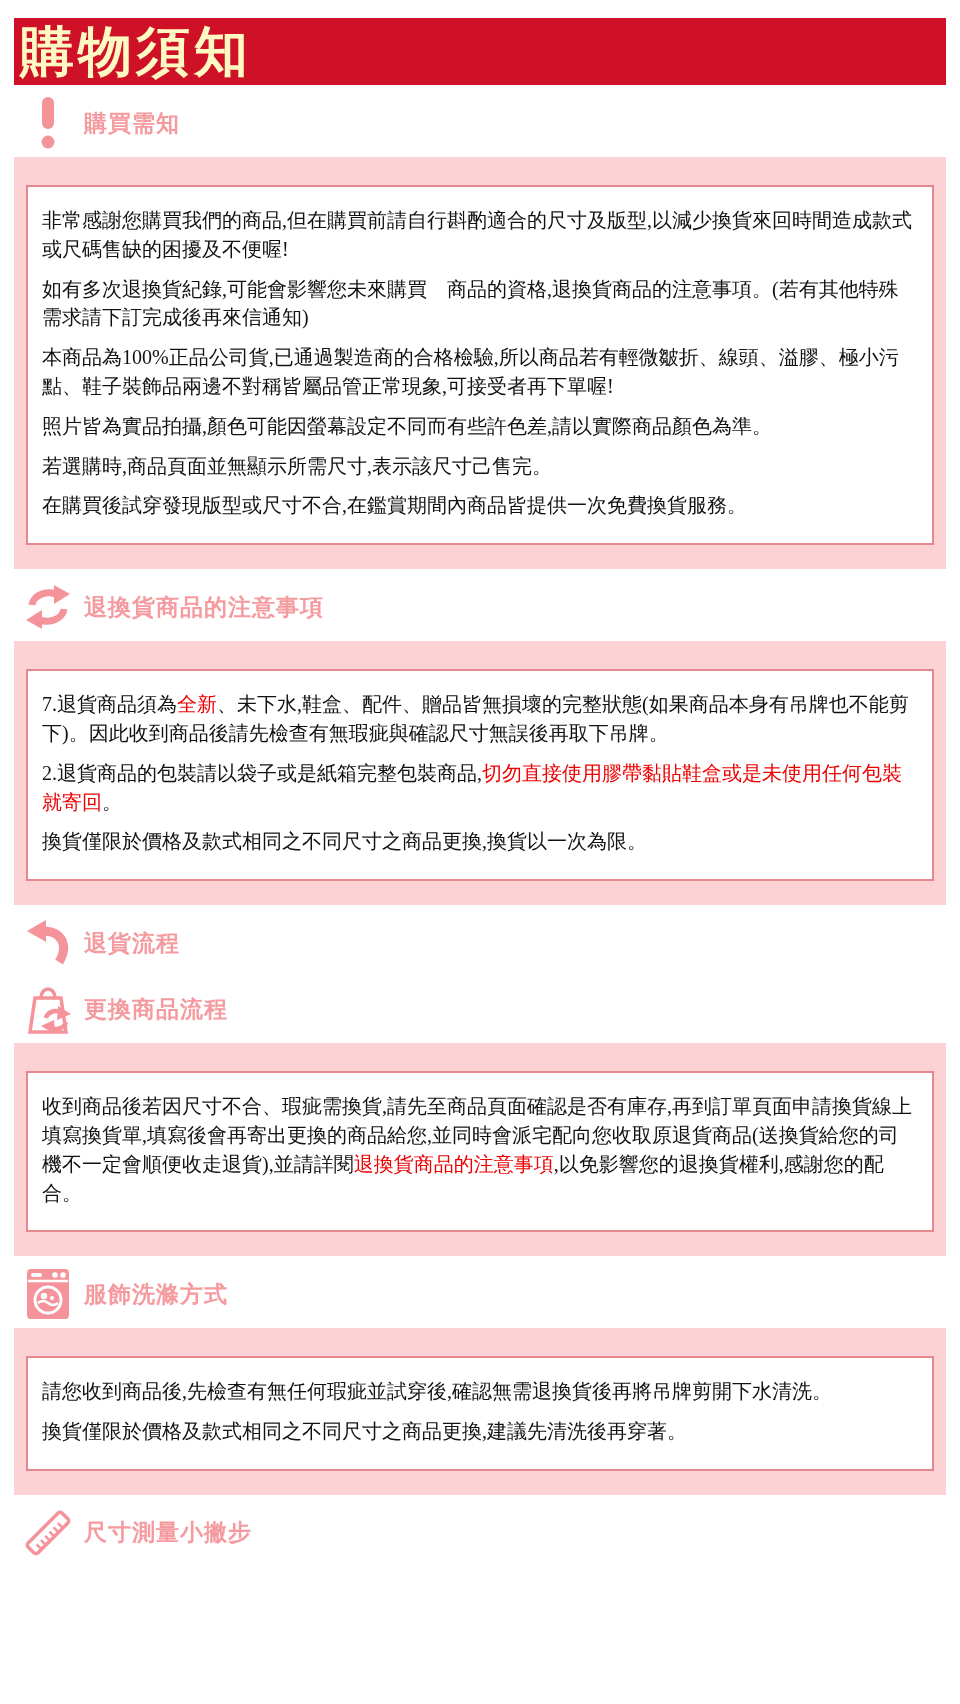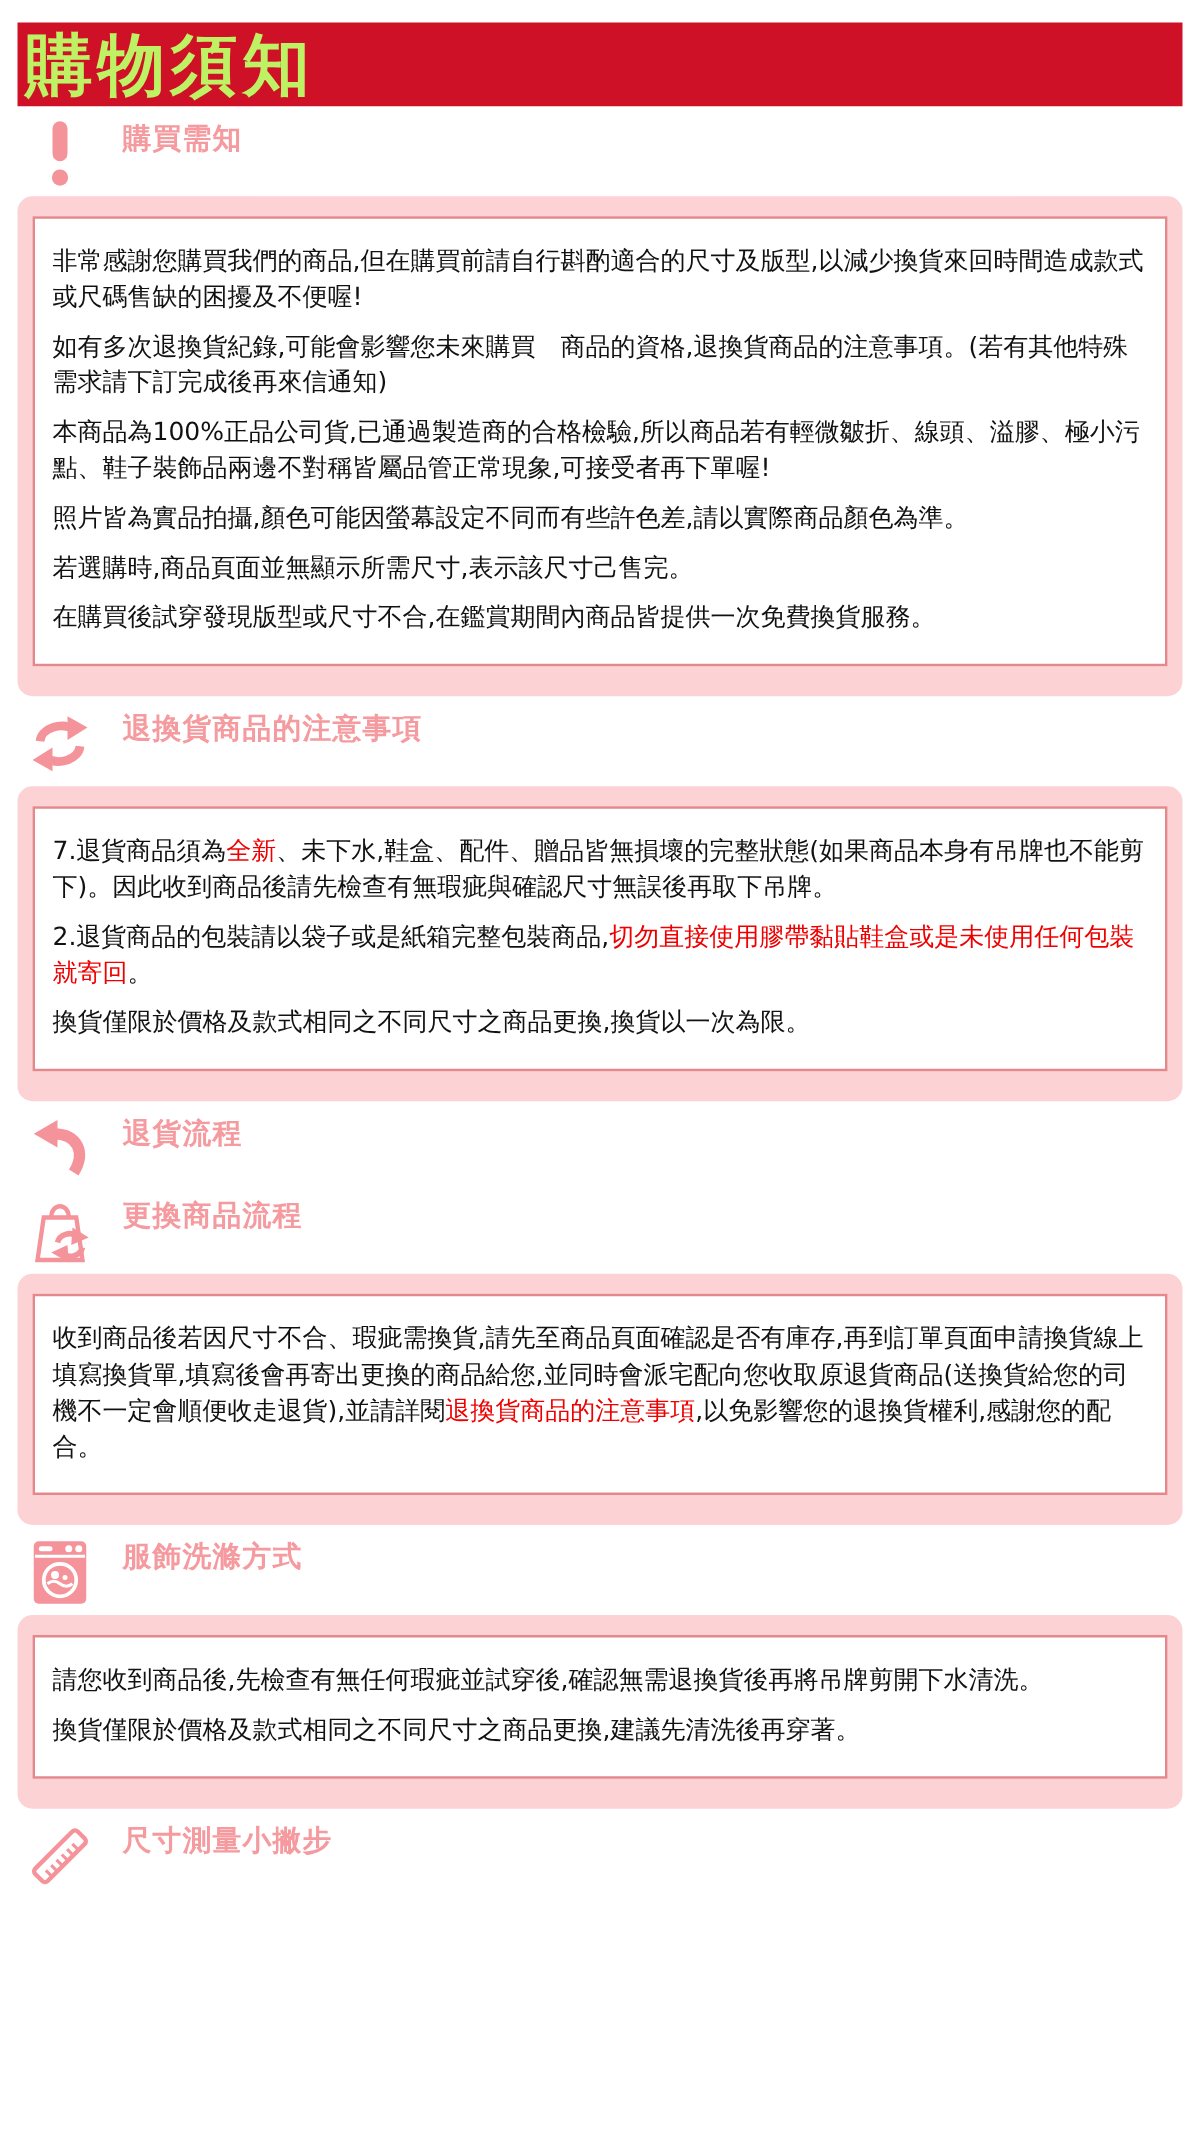--- a/index.html
+++ b/index.html
@@ -12,45 +12,46 @@
 
   
   .banner{
     background:var(--banner-bg,#ce1126);
     height:67px;
     display:flex;align-items:center;
     padding-left:6px;
     margin-bottom:6px;
   }
   .banner h1{
-    margin:0;color:#bef264;font-size:54px;font-weight:bold;
+    margin:0;color:#fef9c3;font-size:54px;font-weight:bold;
     letter-spacing:4px;line-height:1;
   }
 
   
   .sec-head{
-    display:flex;align-items:flex-start;gap:24px;
+    display:flex;align-items:center;gap:10px;
     margin:10px 0 6px 8px;min-height:56px;
   }
   .sec-head .icon{
     width:52px;height:56px;
     display:flex;align-items:center;justify-content:center;
     color:var(--icon-pink,#f5939a);
     flex:0 0 auto;
   }
   .sec-head h2{
     margin:0;color:var(--accent-pink,#f59a9e);
     font-size:23px;font-weight:bold;letter-spacing:1px;
   }
 
   
   .panel{
     background:var(--panel-bg,#fcd2d5);
-    border-radius:12px;
-    padding:16px 12px 24px;
+    border-radius:0;
+    padding:28px 12px 24px;
+    font-family:Liberation Serif, serif;
   }
   .panel-inner{
     background:#fff;
     border:2px solid var(--panel-border,#e5888c);
     padding:8px 14px 12px;
   }
   .panel-inner p{
     font-size:20px;line-height:1.44;
     margin:11px 0;
   }

